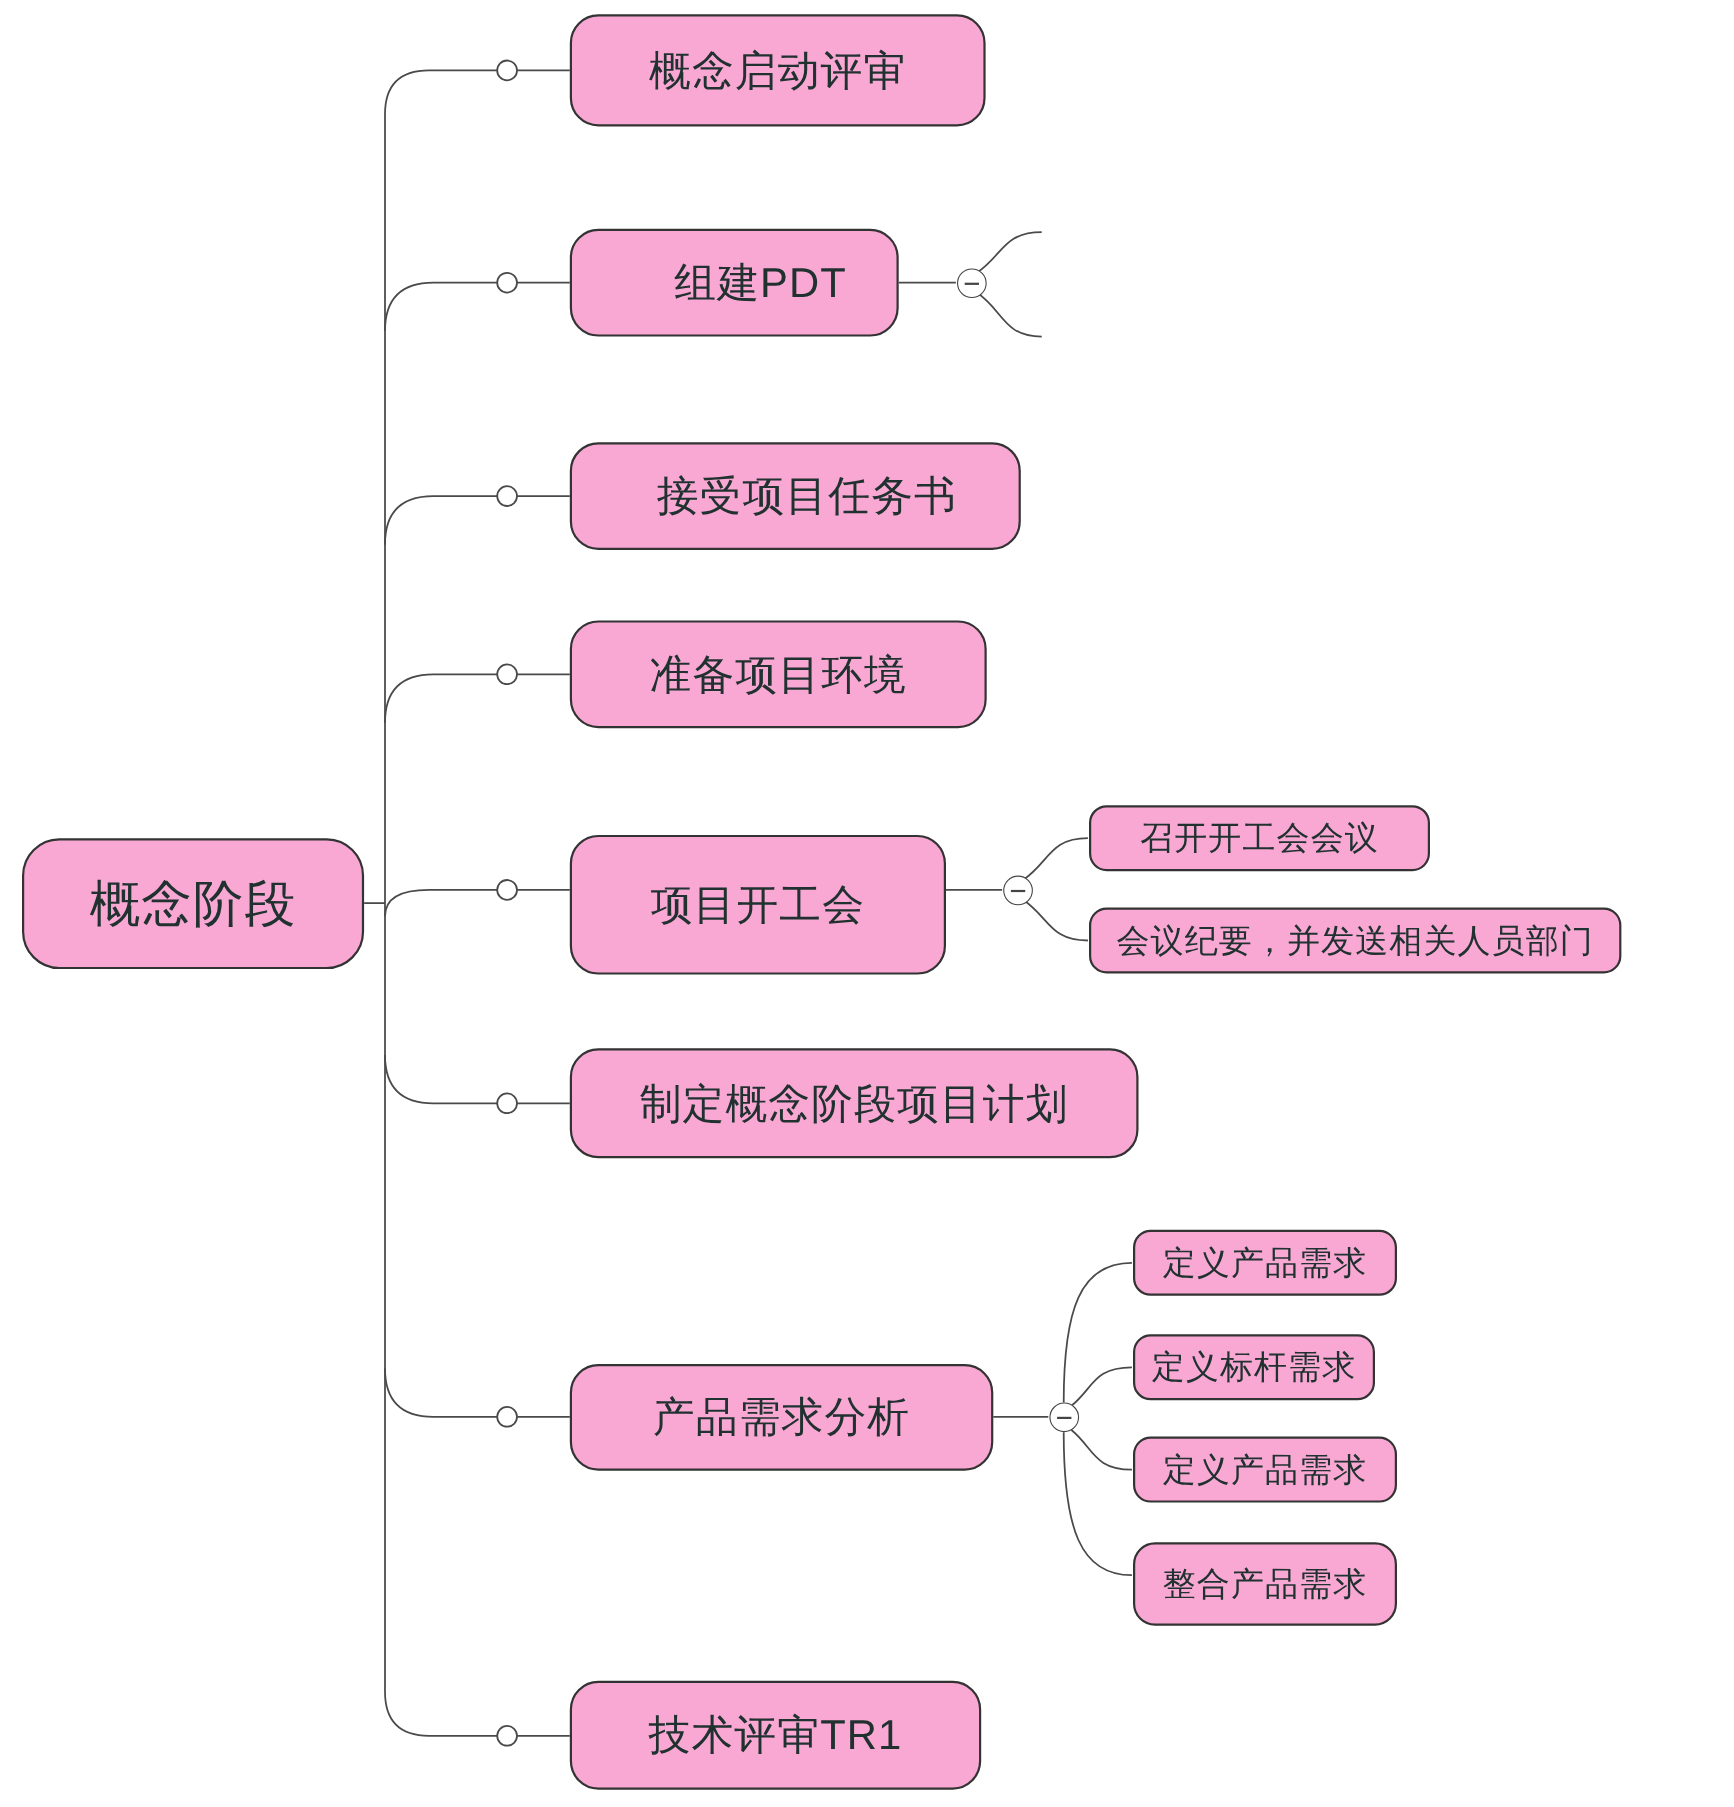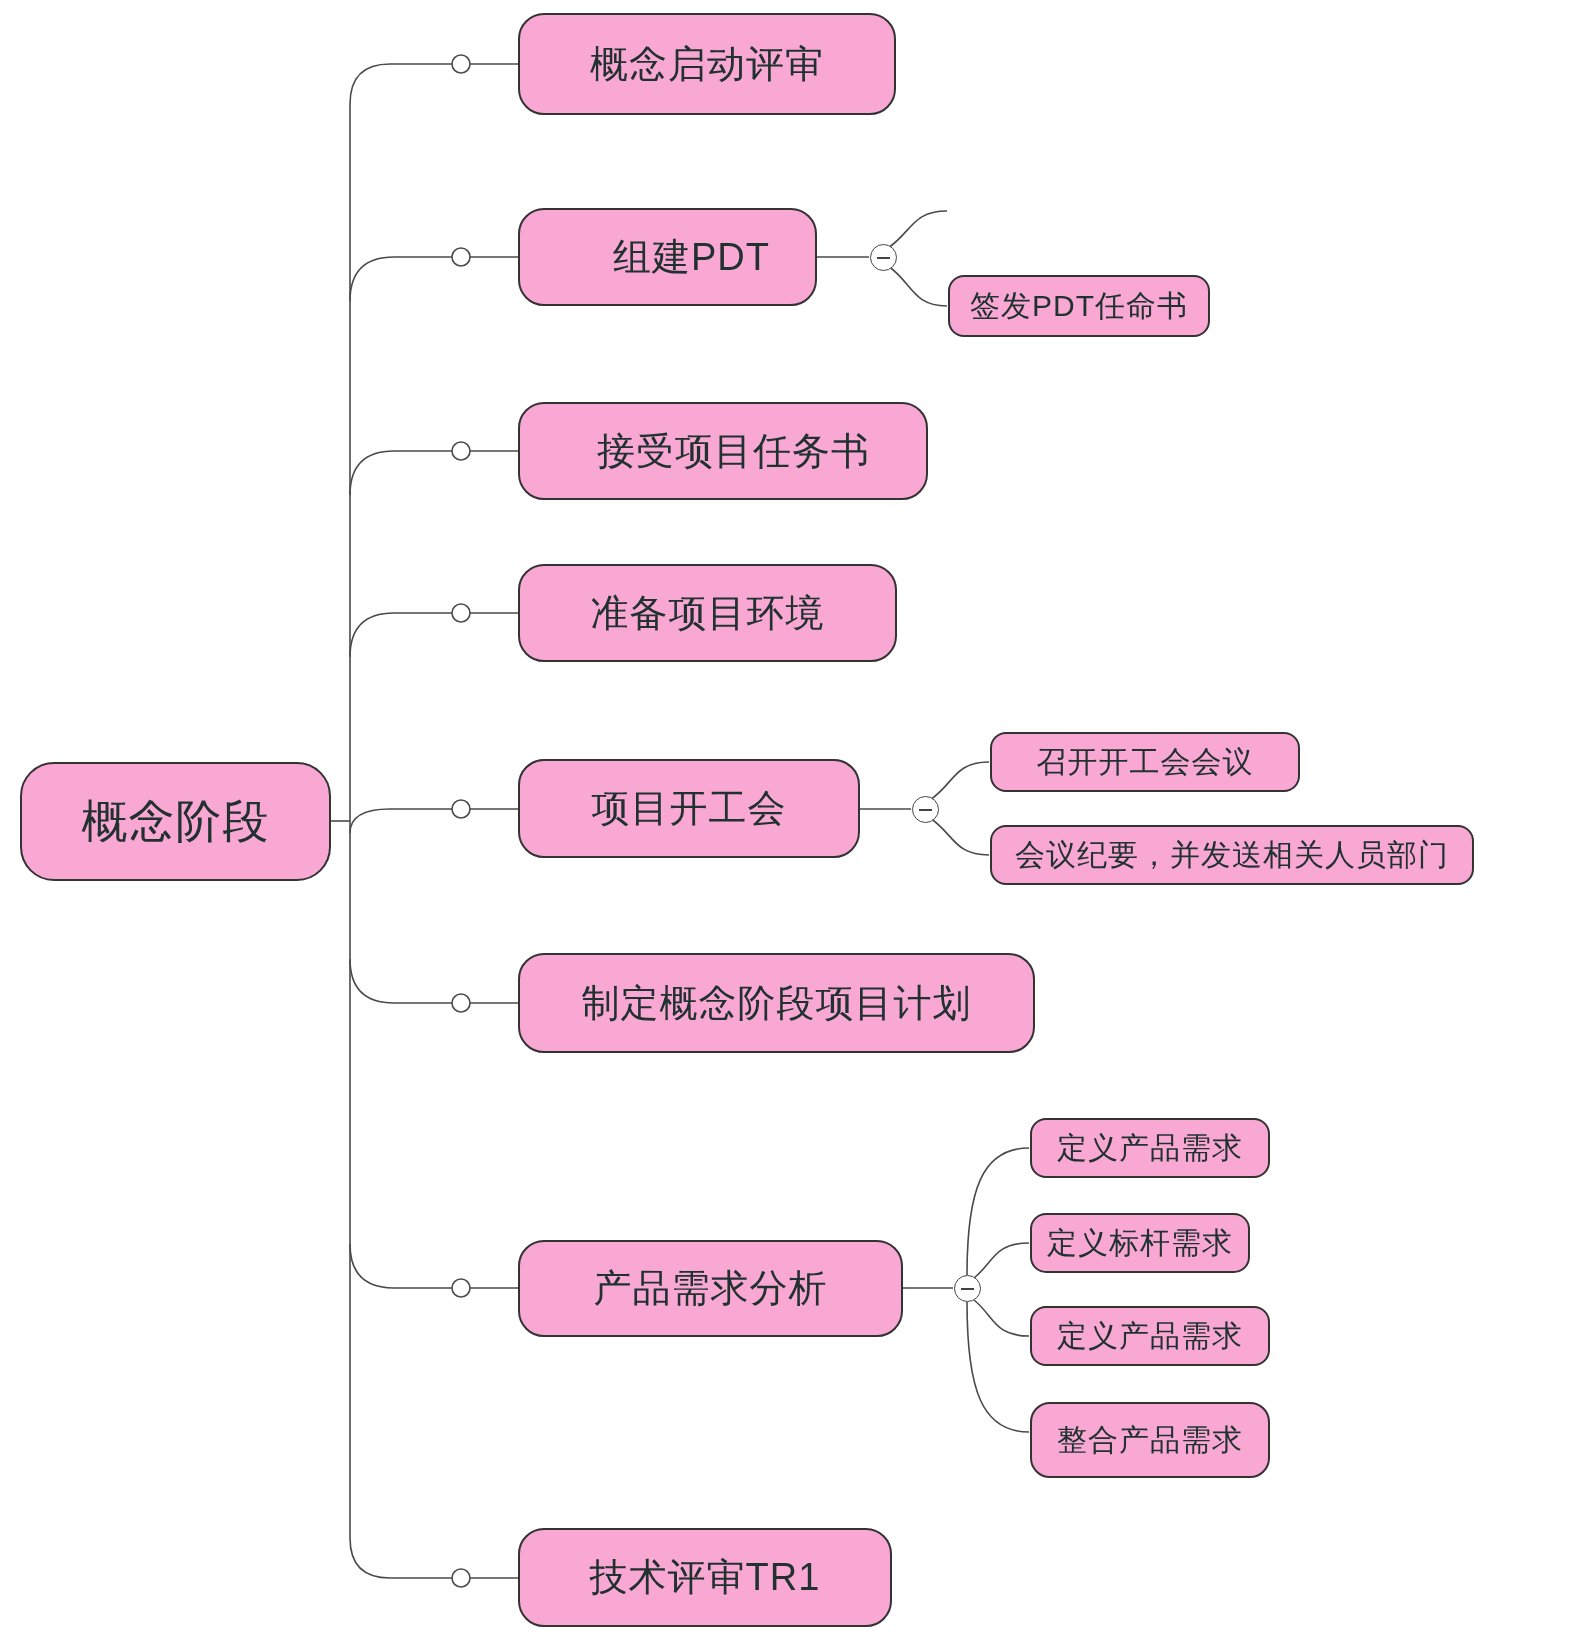--- a/index.html
+++ b/index.html
@@ -113,30 +113,29 @@
   <div class="node node-root" style="left:20px; top:762px; width:311px; height:119px;">概念阶段</div>
 
   <div class="node node-l1" style="left:518px; top:13px; width:378px; height:102px;">概念启动评审</div>
 
   <div class="node node-l1" style="left:518px; top:208px; width:299px; height:98px;padding-left:48px;">组建PDT</div>
 
   <div class="node node-l1" style="left:518px; top:402px; width:410px; height:98px;padding-left:21px;">接受项目任务书</div>
 
   <div class="node node-l1" style="left:518px; top:564px; width:379px; height:98px;">准备项目环境</div>
 
-  <div class="node node-l1" style="left:518px; top:759px; width:342px; height:99px;">项目开工会</div>
+  <div class="node node-l1" style="left:518px; top:759px; width:342px; height:127px;">项目开工会</div>
 
   <div class="node node-l1" style="left:518px; top:953px; width:517px; height:100px;">制定概念阶段项目计划</div>
 
   <div class="node node-l1" style="left:518px; top:1240px; width:385px; height:97px;">产品需求分析</div>
 
   <div class="node node-l1" style="left:518px; top:1528px; width:374px; height:99px;">技术评审TR1</div>
 
 
-  <div class="node node-l2" style="left:948px; top:275px; width:262px; height:62px;">签发PDT任命书</div>
 
   <div class="node node-l2" style="left:990px; top:732px; width:310px; height:60px;">召开开工会会议</div>
 
   <div class="node node-l2" style="left:990px; top:825px; width:484px; height:60px;">会议纪要，并发送相关人员部门</div>
 
   <div class="node node-l2" style="left:1030px; top:1118px; width:240px; height:60px;">定义产品需求</div>
 
   <div class="node node-l2" style="left:1030px; top:1213px; width:220px; height:60px;">定义标杆需求</div>
 
   <div class="node node-l2" style="left:1030px; top:1306px; width:240px; height:60px;">定义产品需求</div>

